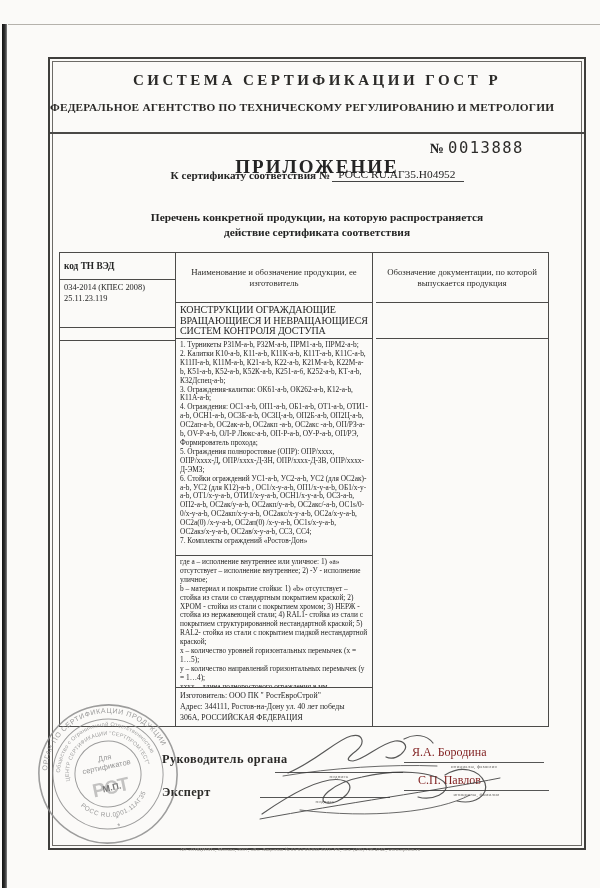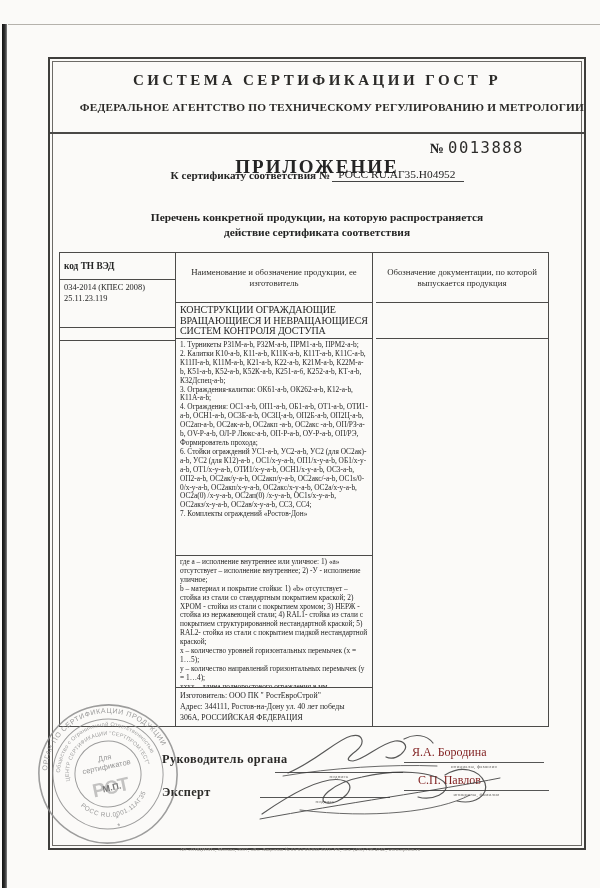--- a/index.html
+++ b/index.html
@@ -11,21 +11,21 @@
   }
   .abs{position:absolute;}
   
   #scan-left{position:absolute;left:2px;top:24px;width:5px;height:864px;background:linear-gradient(90deg,#111 0%,#333 60%,#888 100%);}
   #scan-top{position:absolute;left:8px;top:24px;width:592px;height:1px;background:#b5b2ac;}
   
   #frame{position:absolute;left:48px;top:57px;width:534px;height:789px;border:2px solid #3f3e3c;}
   #frame-inner{position:absolute;left:2px;top:2px;right:2px;bottom:2px;border:1px solid #6d6b67;}
   #header-box{position:absolute;left:0;top:0;width:100%;height:73px;border-bottom:2px solid #4a4947;}
   #system-title{position:absolute;left:0;top:13px;width:100%;text-align:center;font-size:15px;font-weight:bold;letter-spacing:3.5px;color:#2b2a28;}
-  #agency-title{position:absolute;left:0;top:42px;width:100%;text-align:right;font-size:11.3px;font-weight:bold;letter-spacing:.2px;color:#2b2a28;}
+  #agency-title{position:absolute;left:0;top:42px;width:100%;text-align:left;font-size:11.3px;font-weight:bold;letter-spacing:.2px;color:#2b2a28;}
   #form-number{position:absolute;left:380px;top:80px;white-space:nowrap;}
   #form-number .no{font-size:14px;font-weight:bold;}
   #form-number .digits{font-family:"DejaVu Sans Mono","Liberation Mono",monospace;font-size:15.5px;letter-spacing:1.5px;color:#2e2d2b;}
   #appendix-title{position:absolute;left:0;top:97px;width:100%;text-align:center;font-size:19px;font-weight:bold;letter-spacing:2px;}
   #cert-line{position:absolute;left:0;top:110px;width:100%;text-align:center;font-size:11.2px;}
   #cert-line .lbl{font-weight:bold;}
   #cert-line .val{display:inline-block;border-bottom:1px solid #444;padding:0 8px 1px 6px;margin-left:2px;font-size:11.4px;transform:translateY(-1px);}
   #subtitle{position:absolute;left:0;top:151px;width:100%;text-align:center;font-size:11.4px;font-weight:bold;line-height:15px;}
   
   #tbl{position:absolute;left:9px;top:193px;width:488px;height:473px;border:1.2px solid #4c4b49;}
@@ -97,20 +97,21 @@
       </div>
 
       <div class="col" id="col-mid">
         <div class="cell hdr-c" style="height:50px;font-family:Liberation Serif, serif;">Наименование и обозначение продукции, ее изготовитель</div>
         <div class="cell prod-h" style="height:36px;">КОНСТРУКЦИИ ОГРАЖДАЮЩИЕ ВРАЩАЮЩИЕСЯ И НЕВРАЩАЮЩИЕСЯ СИСТЕМ КОНТРОЛЯ ДОСТУПА «РОСТОВ-ДОН»:</div>
         <div class="cell t-sm" style="height:217px;">
           <div>1. Турникеты Р31М-a-b, Р32М-a-b, ПРМ1-a-b, ПРМ2-a-b;</div>
           <div>2. Калитки К10-a-b, К11-a-b, К11К-a-b, К11Т-a-b, К11С-a-b, К11П-a-b, К11М-a-b, К21-a-b, К22-a-b, К21М-a-b, К22М-a-b, К51-a-b, К52-a-b, К52К-a-b, К251-a-б, К252-a-b, КТ-a-b, К32Дспец-a-b;</div>
           <div>3. Ограждения-калитки: ОК61-a-b, ОК262-a-b, К12-a-b, К11А-a-b;</div>
           <div>4. Ограждения: ОС1-a-b, ОП1-a-b, ОБ1-a-b, ОТ1-a-b, ОТИ1-a-b, ОСН1-a-b, ОС3Б-a-b, ОС3Ц-a-b, ОП2Б-a-b, ОП2Ц-a-b, ОС2ап-a-b, ОС2ак-a-b, ОС2акп -a-b, ОС2акс -a-b, ОП/РЗ-a-b, ОV-Р-a-b, ОЛ-Р Люкс-a-b, ОП-Р-a-b, ОУ-Р-a-b, ОП/РЭ, Формирователь прохода;</div>
+          <div>5. Ограждения полноростовые (ОПР): ОПР/xxxx, ОПР/xxxx-Д, ОПР/xxxx-Д-ЗН, ОПР/xxxx-Д-ЗВ, ОПР/xxxx-Д-ЭМЗ;</div>
           <div>6. Стойки ограждений УС1-a-b, УС2-a-b, УС2 (для ОС2ак)-a-b, УС2 (для К12)-a-b , ОС1/x-y-a-b, ОП1/x-y-a-b, ОБ1/x-y-a-b, ОТ1/x-y-a-b, ОТИ1/x-y-a-b, ОСН1/x-y-a-b, ОС3-a-b, ОП2-a-b, ОС2ак/y-a-b, ОС2акп/y-a-b, ОС2акс/-a-b, ОС1s/0-0/x-y-a-b, ОС2акп/x-y-a-b, ОС2акс/x-y-a-b, ОС2а/x-y-a-b, ОС2а(0) /x-y-a-b, ОС2ап(0) /x-y-a-b, ОС1s/x-y-a-b, ОС2акз/x-y-a-b, ОС2ав/x-y-a-b, СС3, СС4;</div>
           <div>7. Комплекты ограждений «Ростов-Дон»</div>
         </div>
         <div class="cell t-sm" style="height:132px;">
           <div>где a – исполнение внутреннее или уличное: 1) «a» отсутствует – исполнение внутреннее; 2)  -У - исполнение уличное;</div>
           <div>b – материал и покрытие стойки: 1) «b» отсутствует – стойка из стали со стандартным покрытием краской; 2)  ХРОМ - стойка из стали с покрытием хромом; 3) НЕРЖ - стойка из нержавеющей стали; 4) RAL1- стойка из стали с покрытием структурированной нестандартной краской;  5) RAL2-  стойка из стали с покрытием гладкой нестандартной краской;</div>
           <div>x – количество уровней горизонтальных перемычек (x = 1…5);</div>
           <div>y – количество направлений горизонтальных перемычек (y = 1…4);</div>
           <div>xxxx – длина полноростового ограждения в мм</div>
         </div>

